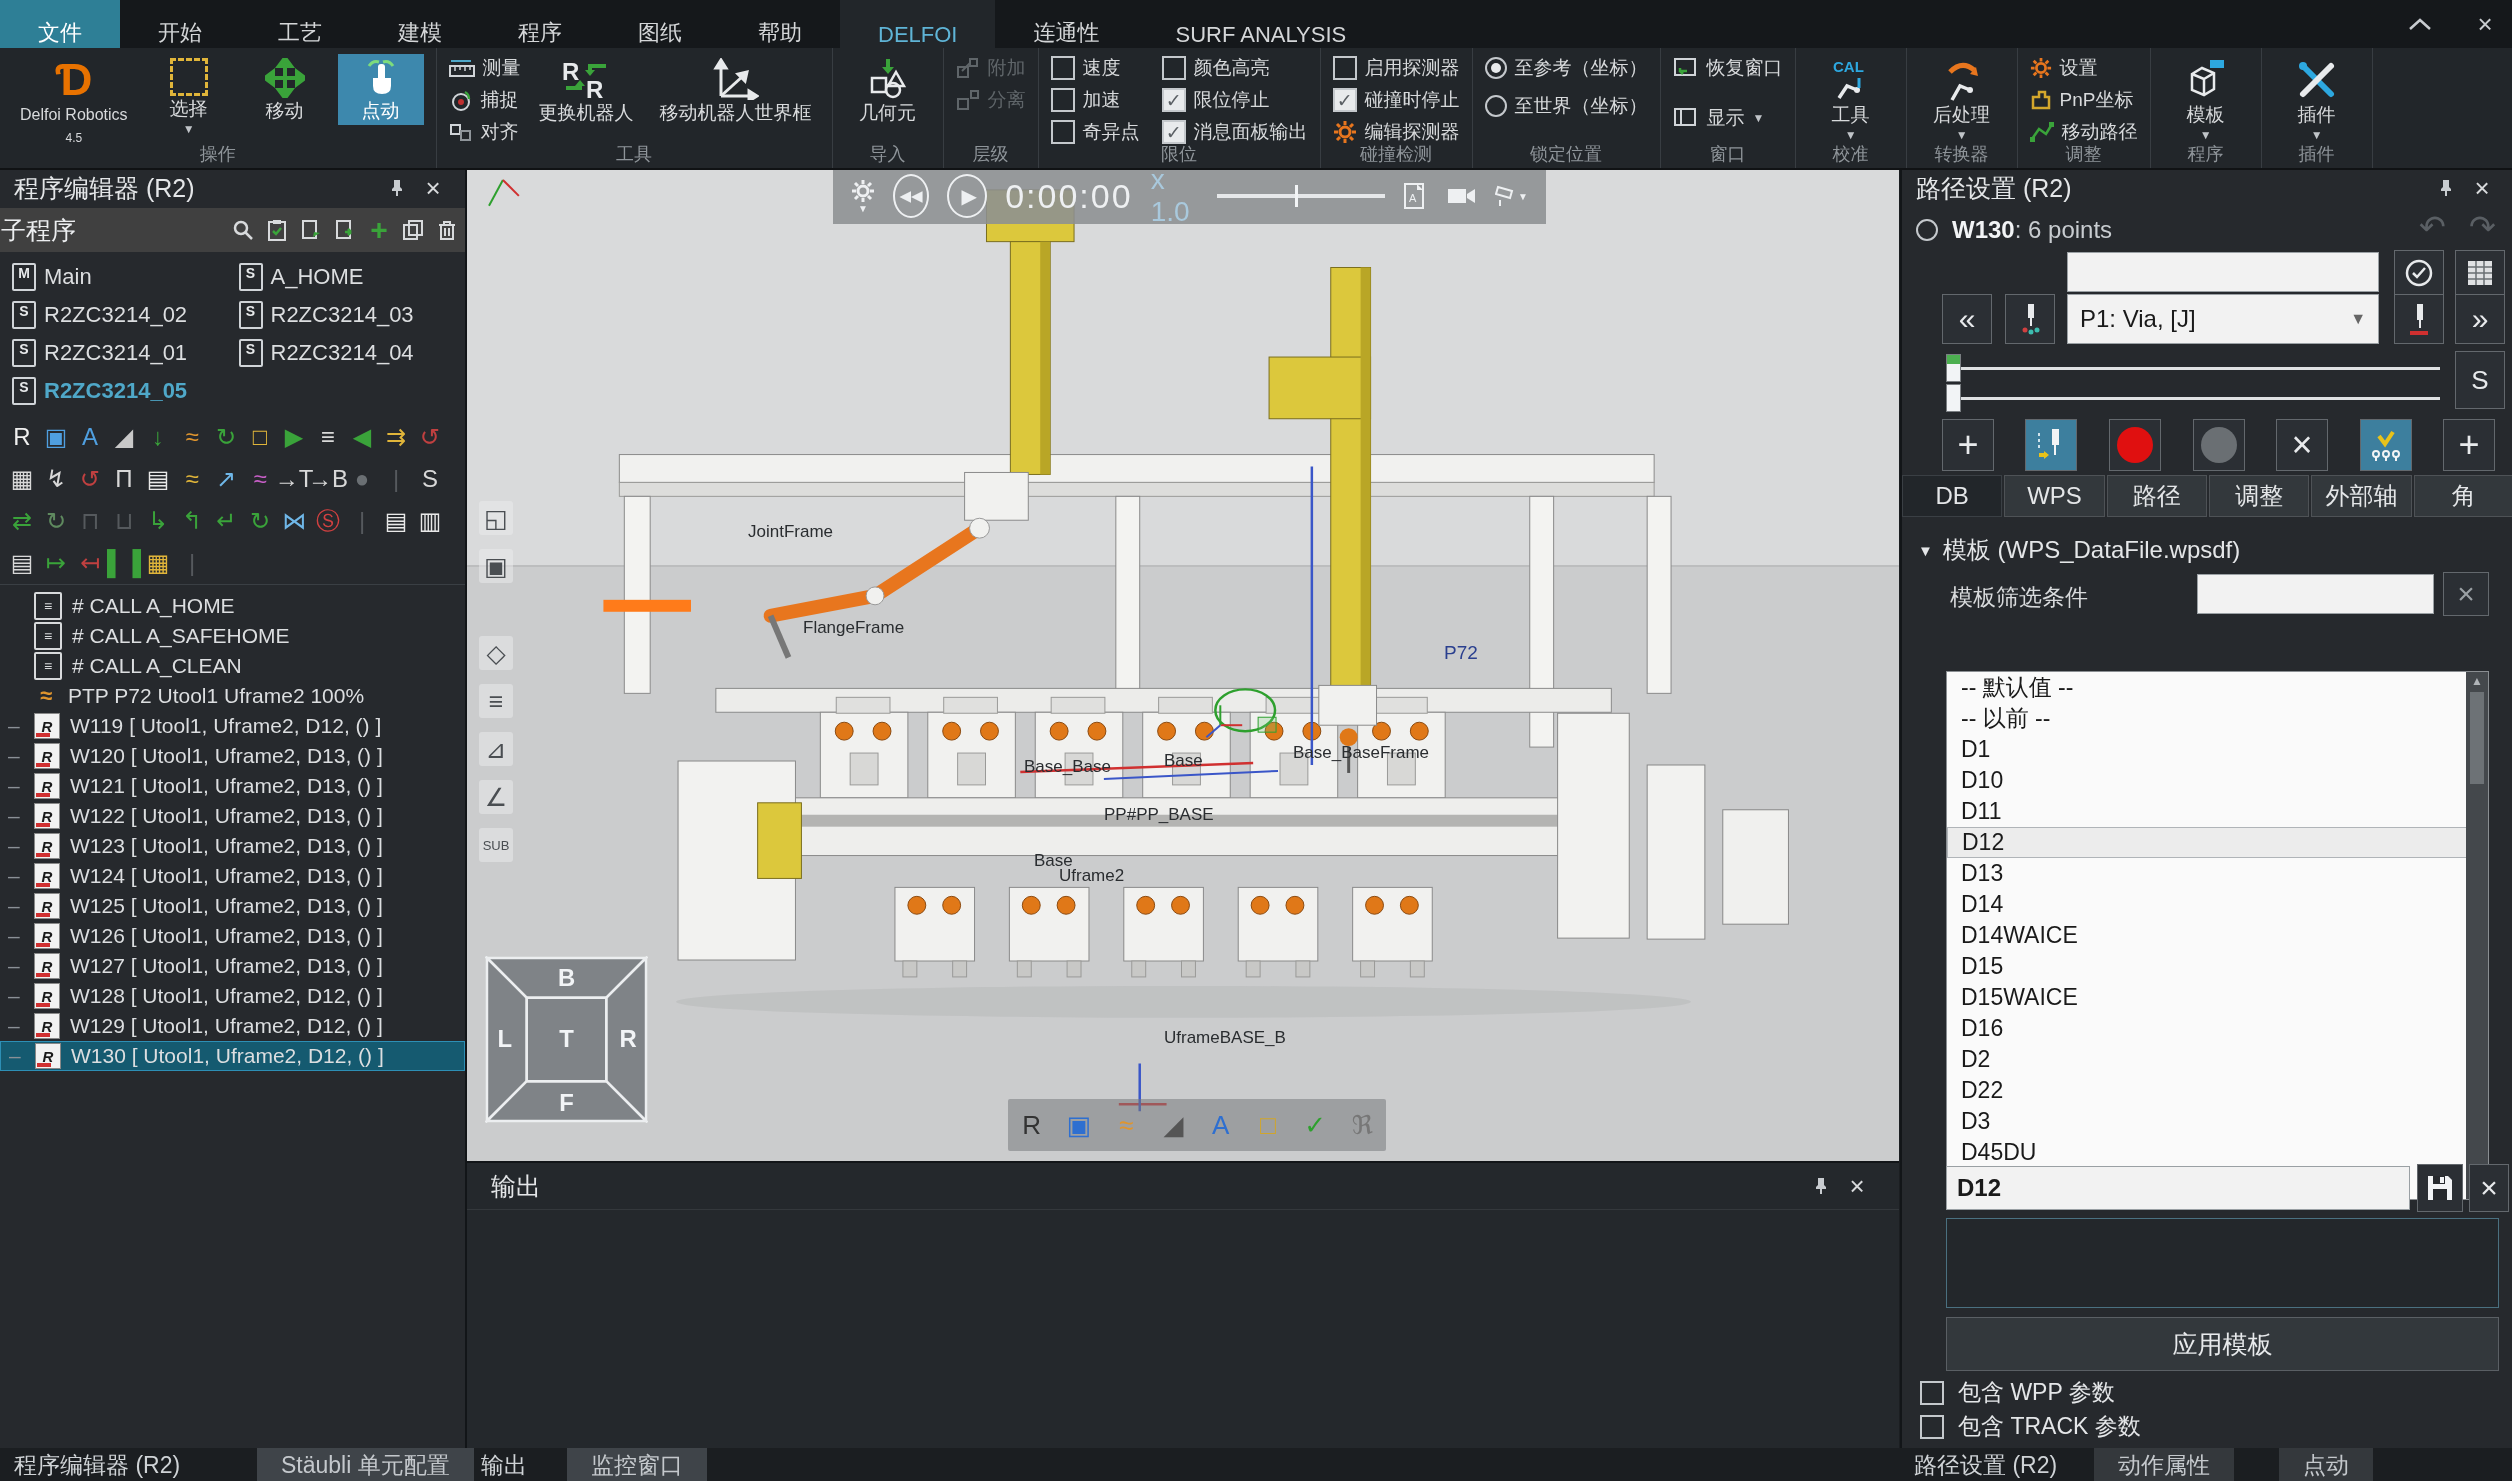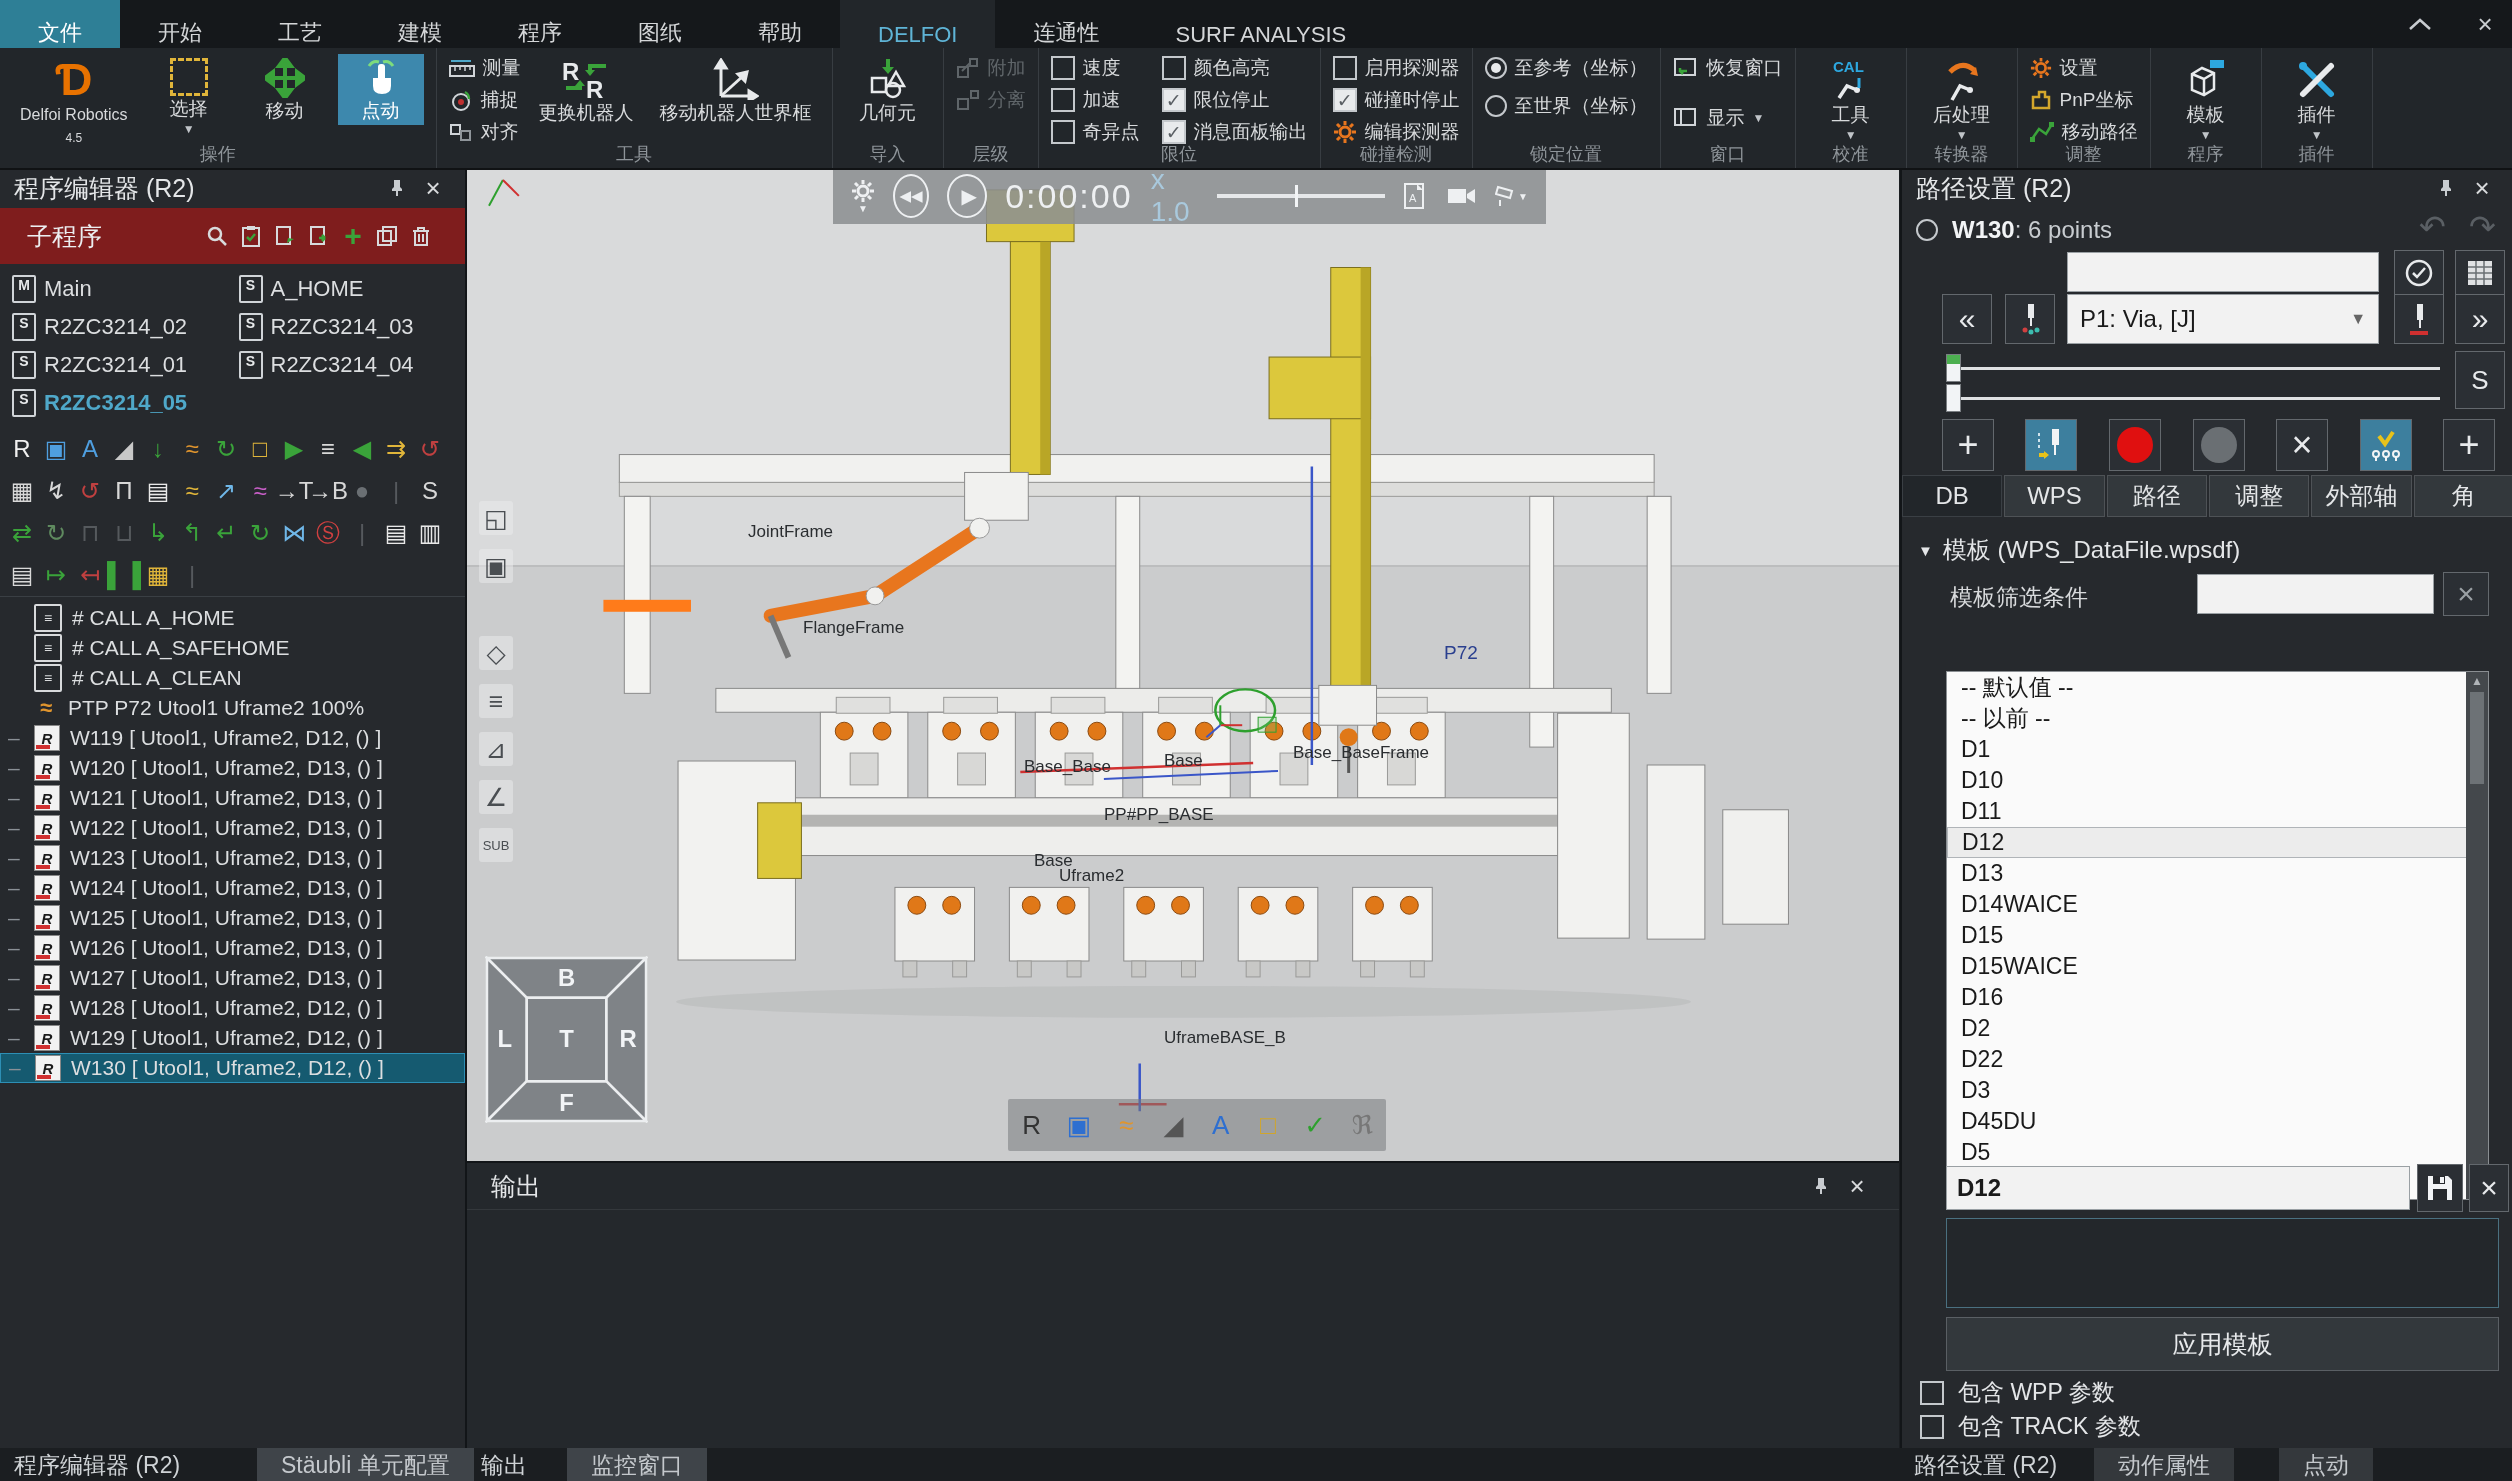--- a/index.html
+++ b/index.html
@@ -32,21 +32,21 @@
   .radio{width:22px;height:22px;border:2px solid #c4c8cc;border-radius:50%;box-sizing:border-box;position:relative;flex:0 0 auto}
   .radio.on::after{content:"";position:absolute;inset:4px;background:#e8eaec;border-radius:50%}
   .caret{font-size:12px;color:#c0c4c8}
   .dlogo{font-size:44px;font-weight:bold;color:#e87200;line-height:44px}
 
   
   .left-panel{position:absolute;left:0;top:168px;width:465px;bottom:34px;background:#26292d;border-right:2px solid #121518;overflow:hidden}
   .ptitle{height:40px;display:flex;align-items:center;padding:0 14px;font-size:25px;color:#e4e6e8;background:#26292d}
   .ptitle .sp{flex:1}
   .phicon{width:36px;display:flex;justify-content:center;align-items:center}
-  .subhdr{height:56px;background:#7f1d1d;display:flex;align-items:center;padding:0 27px;font-size:25px;color:#eceef0}
+  .subhdr{height:44px;background:#404040;display:flex;align-items:center;padding:0 1px;font-size:25px;color:#eceef0}
   .subhdr .sp{flex:1}
   .subhdr .phicon{width:34px}
   .proggrid{display:grid;grid-template-columns:1fr 1fr;padding:8px 6px;row-gap:4px}
   .prog{display:flex;align-items:center;gap:8px;font-size:22px;color:#dcdee0;height:34px;padding-left:6px}
   .prog.sel .plabel{color:#4fa8c9;font-weight:bold}
   .pico{width:24px;height:28px;border:2px solid #d0d4d8;font-size:14px;font-weight:bold;display:flex;align-items:flex-start;justify-content:center;color:#e8eaec;box-sizing:border-box;border-radius:2px}
   .tbrow{display:flex;align-items:center;gap:2px;padding:2px 6px;height:38px}
   .tbi{width:32px;height:34px;display:flex;align-items:center;justify-content:center;font-size:24px;line-height:1}
   .stlist{border-top:1px solid #3a3f44;padding-top:6px}
   .strow{display:flex;align-items:center;gap:10px;height:30px;padding-left:34px;font-size:21px;color:#dcdee0;position:relative;box-sizing:border-box}
@@ -1147,20 +1147,23 @@
         <div class="litem">
           <span>D11</span>
         </div>
         <div class="litem sel">
           <span>D12</span>
         </div>
         <div class="litem">
           <span>D13</span>
         </div>
         <div class="litem">
+          <span>D14</span>
+        </div>
+        <div class="litem">
           <span>D14WAICE</span>
         </div>
         <div class="litem">
           <span>D15</span>
         </div>
         <div class="litem">
           <span>D15WAICE</span>
         </div>
         <div class="litem">
           <span>D16</span>

